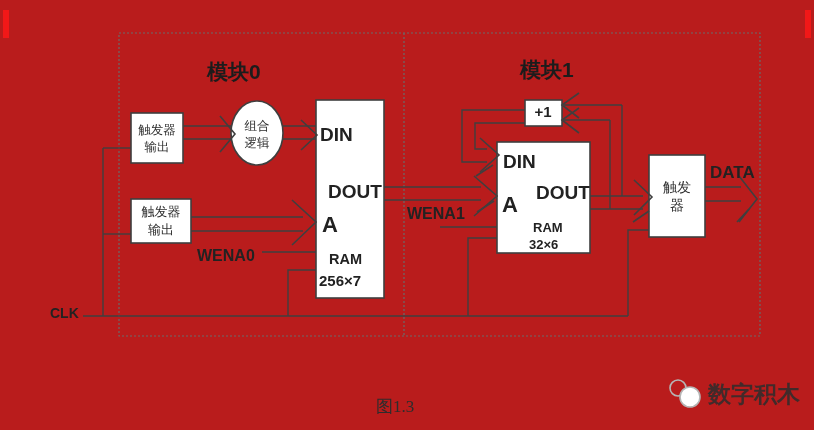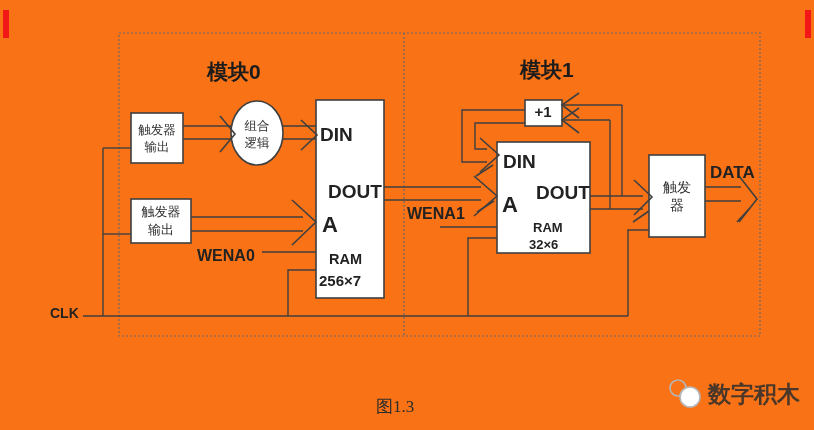--- a/index.html
+++ b/index.html
@@ -1,19 +1,19 @@
 <!DOCTYPE html>
 <html><head>
 <meta charset="utf-8">
 <style>
   html,body{margin:0;padding:0;background:#ffffff;}
   .stage{
     position:relative;
     width:814px;height:430px;
-    background:#f97316;
+    background:#b91c1c;
     font-family:"Liberation Sans", sans-serif;
     overflow:hidden;
   }
   svg text{font-family:"Liberation Sans", sans-serif; fill:#2d2d2d;}
   svg .cn{font-weight:400;}
   svg .sig{font-weight:600; fill:#222;}
   svg .title{font-size:21px; font-weight:600; fill:#1c1c1c;}
   svg .serif{font-family:"Liberation Serif", serif;}
   svg .wm-text{font-weight:600; opacity:.85;}
   .ln{stroke:#3f3f3f; stroke-width:1.4; fill:none;}

